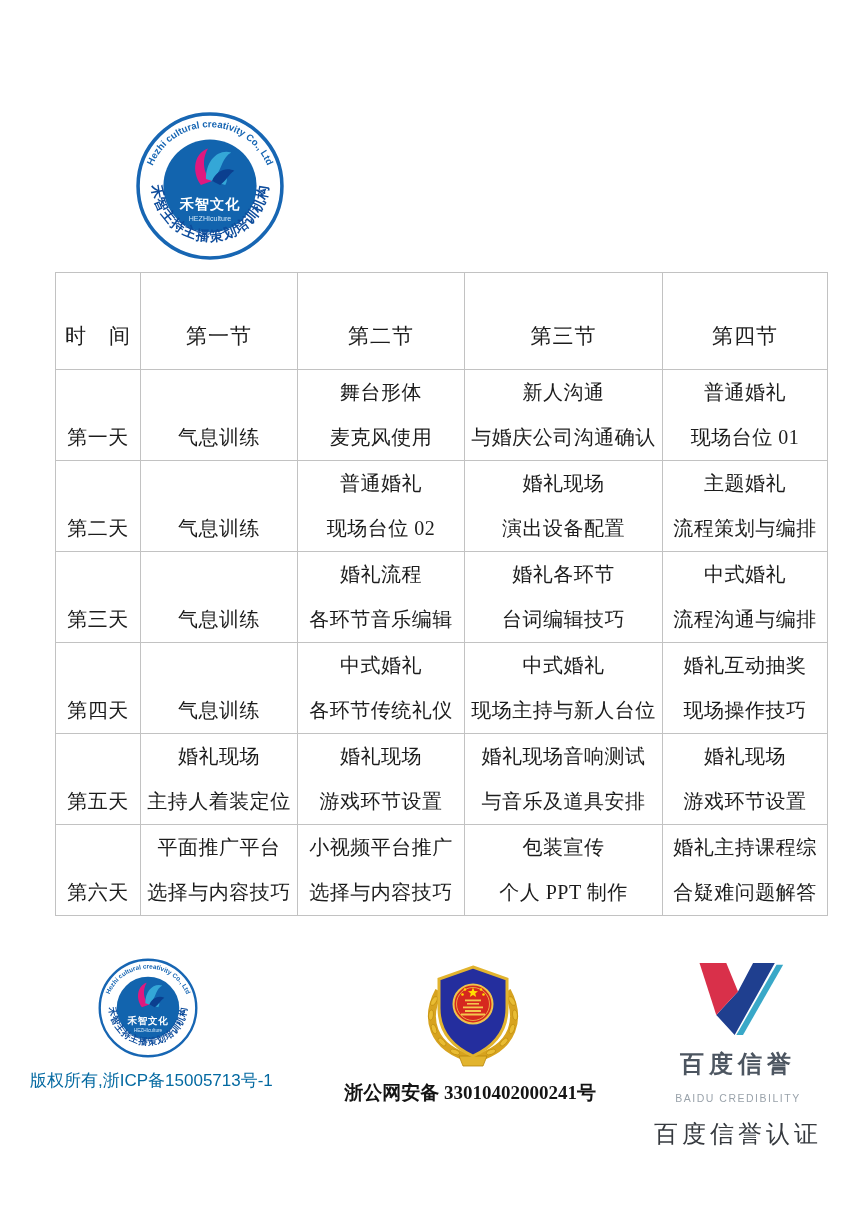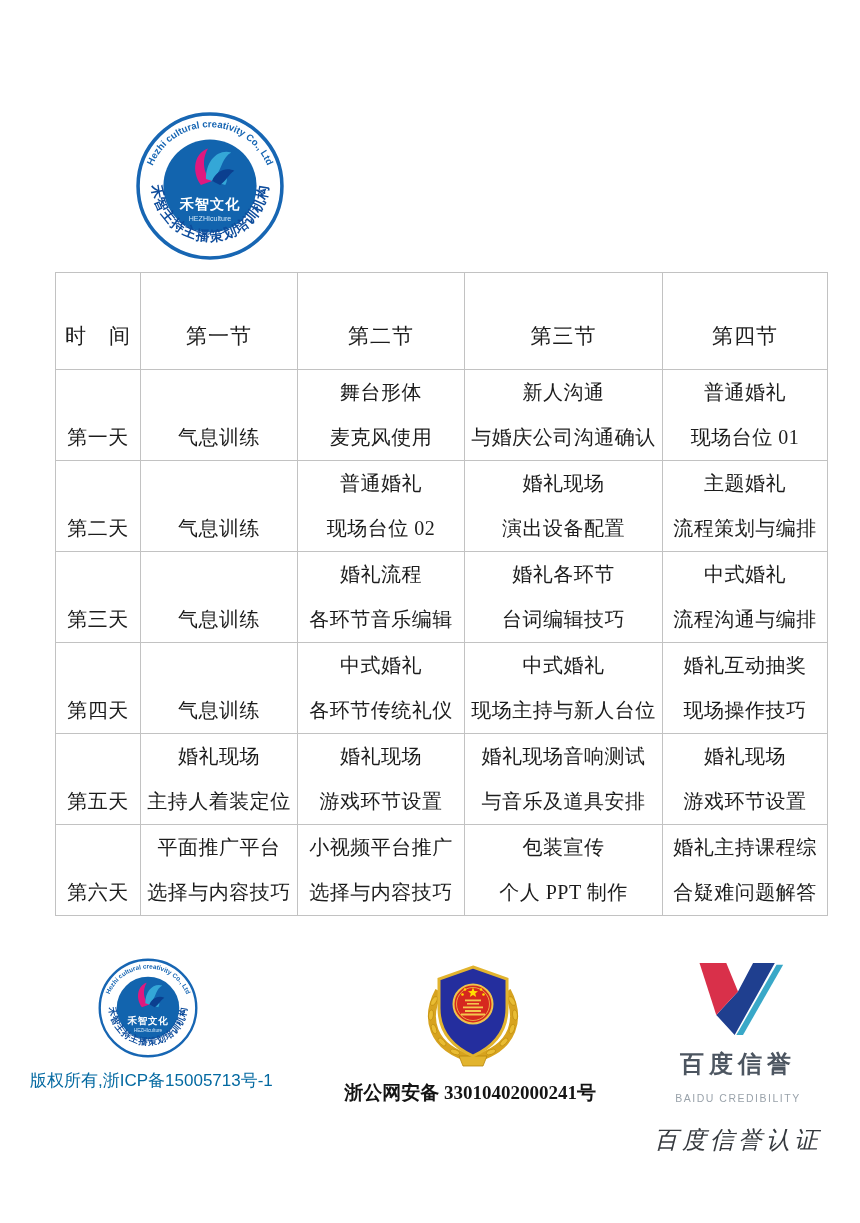--- a/index.html
+++ b/index.html
@@ -35,22 +35,22 @@
   .police-badge { position:absolute; left:421px; top:961px; }
   .police-record-text { position:absolute; left:330px; top:1080px; width:280px;
                   text-align:center; font-family:Liberation Serif, serif;
                   font-size:19px; font-weight:bold; color:#141414; }
   .baidu-block { position:absolute; left:645px; top:958px; width:186px; text-align:center; }
   .baidu-v-icon { display:block; margin:0 auto; }
   .baidu-title { margin-top:8px; font-family:"Liberation Sans","DejaVu Sans",sans-serif;
                   font-size:24px; font-weight:bold; color:#4c5560; letter-spacing:5px; }
   .baidu-subtitle { margin-top:12px; font-family:"Liberation Sans","DejaVu Sans",sans-serif;
                   font-size:10.5px; color:#9aa3ab; letter-spacing:1.5px; }
-  .baidu-caption { margin-top:20px; font-family:"Liberation Sans","DejaVu Sans",sans-serif;
-                  font-size:24px; color:#35393e; letter-spacing:4px;font-style:italic; }
+  .baidu-caption { margin-top:14px; font-family:"Liberation Sans","DejaVu Sans",sans-serif;
+                  font-size:24px; color:#35393e; letter-spacing:4px; }
 </style>
 </head>
 <body>
 
 <div class="page">
 
   <svg class="hezhi-logo-lg" width="152" height="152" viewBox="0 0 150 150">
     <circle cx="75" cy="75" r="71" fill="#ffffff" stroke="#1766b3" stroke-width="3.5"></circle>
     <circle cx="75" cy="75" r="46" fill="#1264ae"></circle>
     <defs>

